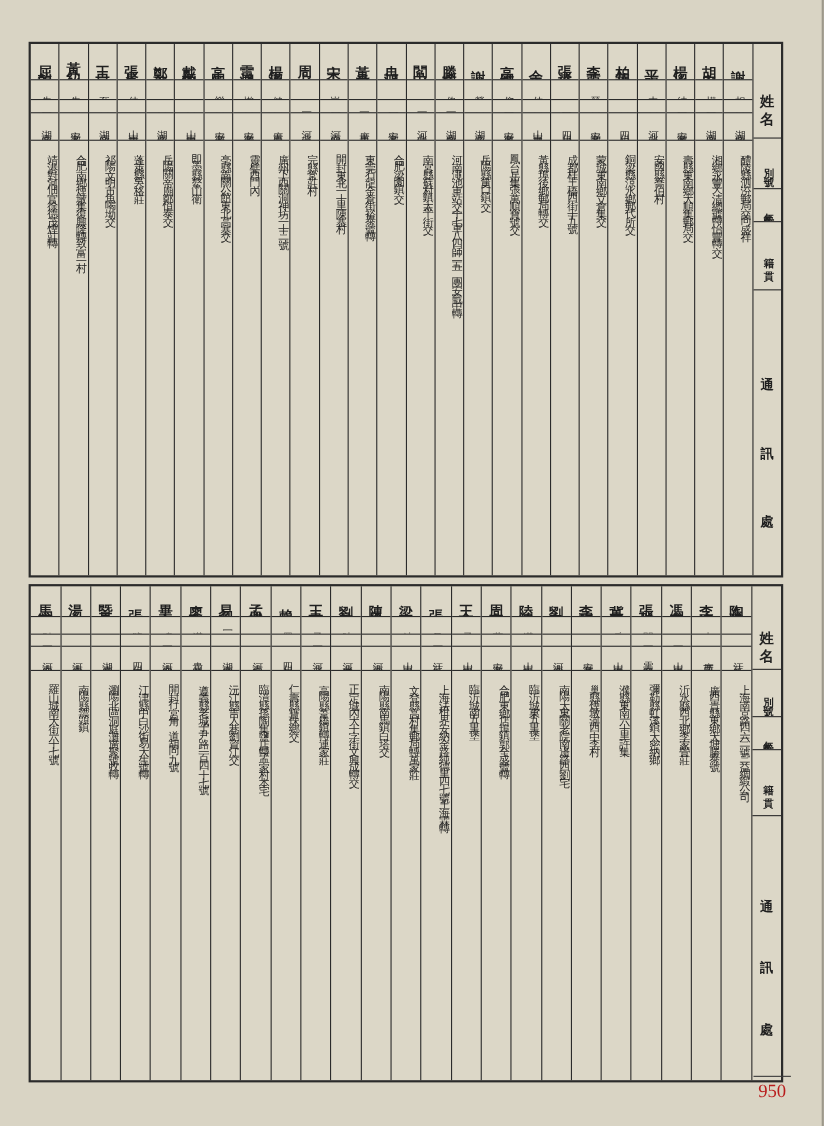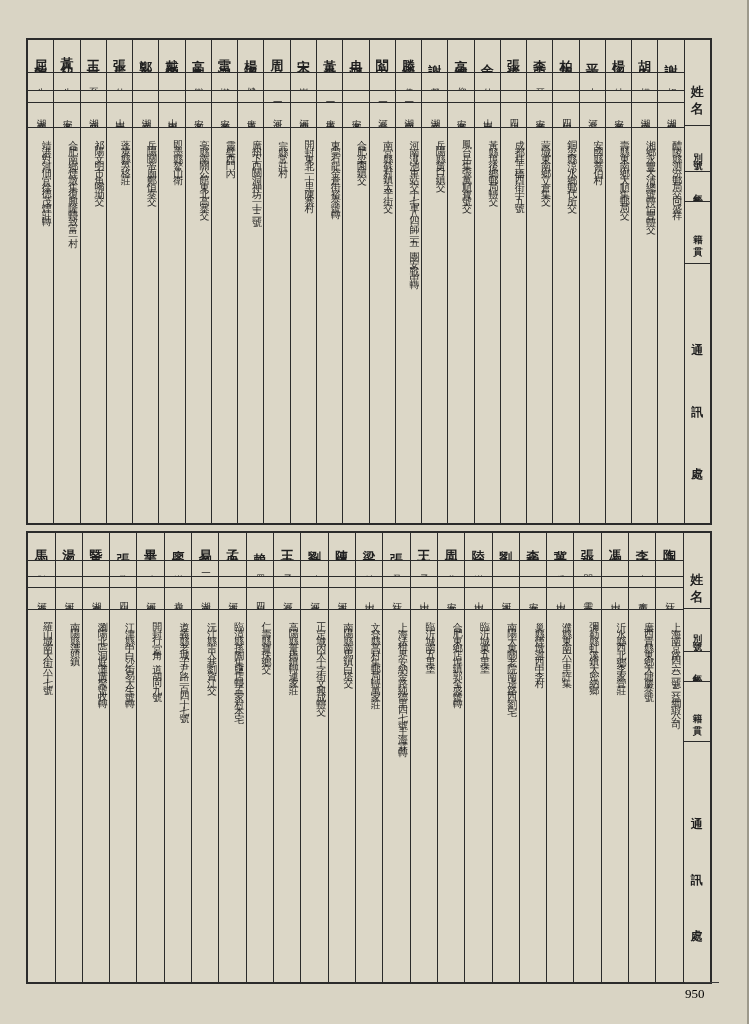--- a/index.html
+++ b/index.html
@@ -85,23 +85,23 @@
   .hcell.age .vtext    { letter-spacing: 2px;  margin-top: 2px; }
   .hcell.origin .vtext { letter-spacing: 12px; margin-top: 12px; }
   .cell.address.hcell  { justify-content: center; align-items: center; }
   .band-top    .hcell.address .vtext { letter-spacing: 62px; margin-top: 62px; }
   .band-bottom .hcell.address .vtext { letter-spacing: 56px; margin-top: 56px; }
 
   .page-number-wrap {
     position: absolute;
     right: 30px;
     bottom: 22px;
-    text-align: left;
-    font-size: 13px;
-    color: #000000;
+    text-align: center;
+    font-size: 17px;
+    color: #b91c1c;
   }
   .page-number-rule {
     display: block;
     width: 34px;
     height: 1px;
     background: #3a3a3a;
     margin: 0 0 3px auto;
   }
   .scan-edge {
     position: absolute;

